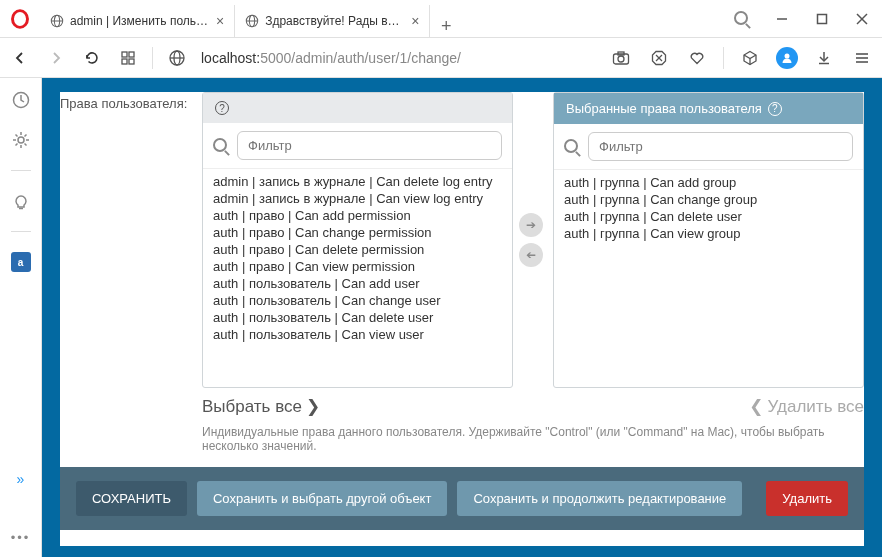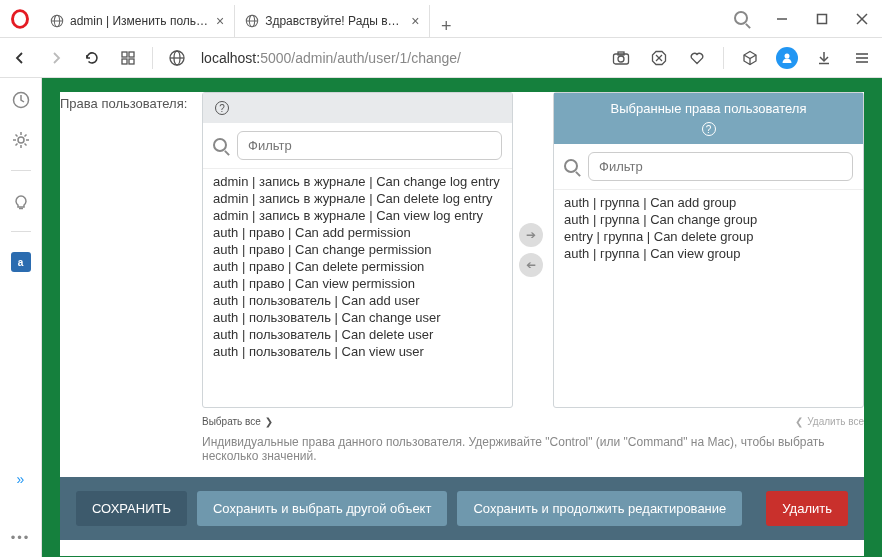--- a/index.html
+++ b/index.html
@@ -30,37 +30,37 @@
 
   
   .layout { display: flex; height: calc(557px - 38px - 40px); }
   .sidebar { width: 42px; background: #fff; border-right: 1px solid #e0e0e0; display: flex; flex-direction: column; align-items: center; padding-top: 12px; gap: 20px; position: relative; }
   .sb-icon { width: 20px; height: 20px; color: #888; cursor: pointer; }
   .sb-divider { width: 20px; height: 1px; background: #ddd; }
   .sb-expand { position: absolute; bottom: 70px; color: #2196f3; font-size: 14px; cursor: pointer; }
   .sb-dots { position: absolute; bottom: 12px; color: #888; cursor: pointer; letter-spacing: 2px; }
 
   
-  .content { flex: 1; overflow: auto; background: #15803d; padding: 14px 18px 4px 18px; }
+  .content { flex: 1; overflow: auto; background: #0369a1; padding: 14px 18px 4px 18px; }
   .card { background: #fff; padding: 0 0 16px 0; }
   .form-row { display: flex; gap: 12px; align-items: flex-start; }
   .form-label { width: 130px; text-align: left; color: #555; font-size: 13px; padding-top: 4px; }
   .perm-area { flex: 1; display: flex; gap: 6px; align-items: stretch; }
   .perm-col { flex: 1; border: 1px solid #d0d5d8; border-radius: 3px; display: flex; flex-direction: column; min-width: 0; }
   .perm-header { padding: 8px 12px; color: #fff; font-size: 13px; display: flex; align-items: center; gap: 6px; }
   .perm-col.available .perm-header { background: #e8eaec; color: #555; }
-  .perm-col.chosen .perm-header { background: #7aa7bd; flex-direction: column; }
+  .perm-col.chosen .perm-header { background: #7aa7bd; }
   .perm-search { display: flex; align-items: center; gap: 8px; padding: 8px 10px; }
   .perm-search input { flex: 1; border: 1px solid #ccc; border-radius: 6px; padding: 6px 10px; font-size: 13px; outline: none; }
   .perm-list { flex: 1; overflow-y: auto; padding: 4px 10px; max-height: 218px; min-height: 218px; font-size: 13px; color: #333; border-top: 1px solid #eee; }
   .perm-list div { padding: 1px 0; white-space: nowrap; cursor: pointer; }
   .perm-mid { width: 28px; display: flex; flex-direction: column; justify-content: center; gap: 6px; }
   .perm-arrow { width: 24px; height: 24px; border-radius: 50%; background: #ddd; display: flex; align-items: center; justify-content: center; color: #888; cursor: pointer; font-size: 12px; }
   .perm-footer { display: flex; padding: 8px 0 2px 0; }
-  .link-action { color: #555; font-size: 10px; cursor: pointer; display: flex; align-items: center; gap: 4px; text-align: right; }
+  .link-action { color: #555; font-size: 17px; cursor: pointer; display: flex; align-items: center; gap: 4px; text-align: right; }
   .link-action.muted { color: #aaa; }
   .help-text { color: #888; font-size: 12px; text-align: left; padding: 6px 0 14px 0; }
   .action-bar { background: #4a6a7c; padding: 14px 16px; display: flex; gap: 10px; align-items: center; border-radius: 0; }
   .btn { padding: 10px 16px; border-radius: 3px; border: none; font-size: 13px; cursor: pointer; color: #fff; }
   .btn-primary { background: #3d5a6c; font-weight: 400; }
   .btn-secondary { background: #6f98ad; }
   .btn-danger { background: #c9302c; margin-left: auto; }
 
   .help-circle { display:inline-flex; width:14px; height:14px; border:1.5px solid currentColor; border-radius:50%; align-items:center; justify-content:center; font-size:10px; }
   .search-ico::before { content:""; display:block; width:10px; height:10px; border:2px solid #888; border-radius:50%; }
@@ -242,21 +242,20 @@
 
             <div class="perm-col available">
               <div class="perm-header">
                 <span class="help-circle">?</span>
               </div>
               <div class="perm-search">
                 <div class="search-ico"></div>
                 <input type="text" placeholder="Фильтр" style="">
               </div>
               <div class="perm-list" id="avail-list">
-                  <div>admin | запись в журнале | Can change log entry</div>
                   <div>admin | запись в журнале | Can delete log entry</div>
                   <div>admin | запись в журнале | Can view log entry</div>
                   <div>auth | право | Can add permission</div>
                   <div>auth | право | Can change permission</div>
                   <div>auth | право | Can delete permission</div>
                   <div>auth | право | Can view permission</div>
                   <div>auth | пользователь | Can add user</div>
                   <div>auth | пользователь | Can change user</div>
                   <div>auth | пользователь | Can delete user</div>
                   <div>auth | пользователь | Can view user</div>
@@ -273,21 +272,21 @@
                 <span>Выбранные права пользователя</span>
                 <span class="help-circle">?</span>
               </div>
               <div class="perm-search">
                 <div class="search-ico"></div>
                 <input type="text" placeholder="Фильтр" style="">
               </div>
               <div class="perm-list" id="chosen-list">
                   <div>auth | группа | Can add group</div>
                   <div>auth | группа | Can change group</div>
-                  <div>entry | группа | Can delete group</div>
+                  <div>auth | группа | Can delete user</div>
                   <div>auth | группа | Can view group</div>
                 </div>
             </div>
           </div>
           <div class="perm-footer">
             <div style="flex:1;text-align:center">
               <span class="link-action">
                 <span>Выбрать все</span>
                 <span>❯</span>
               </span>

